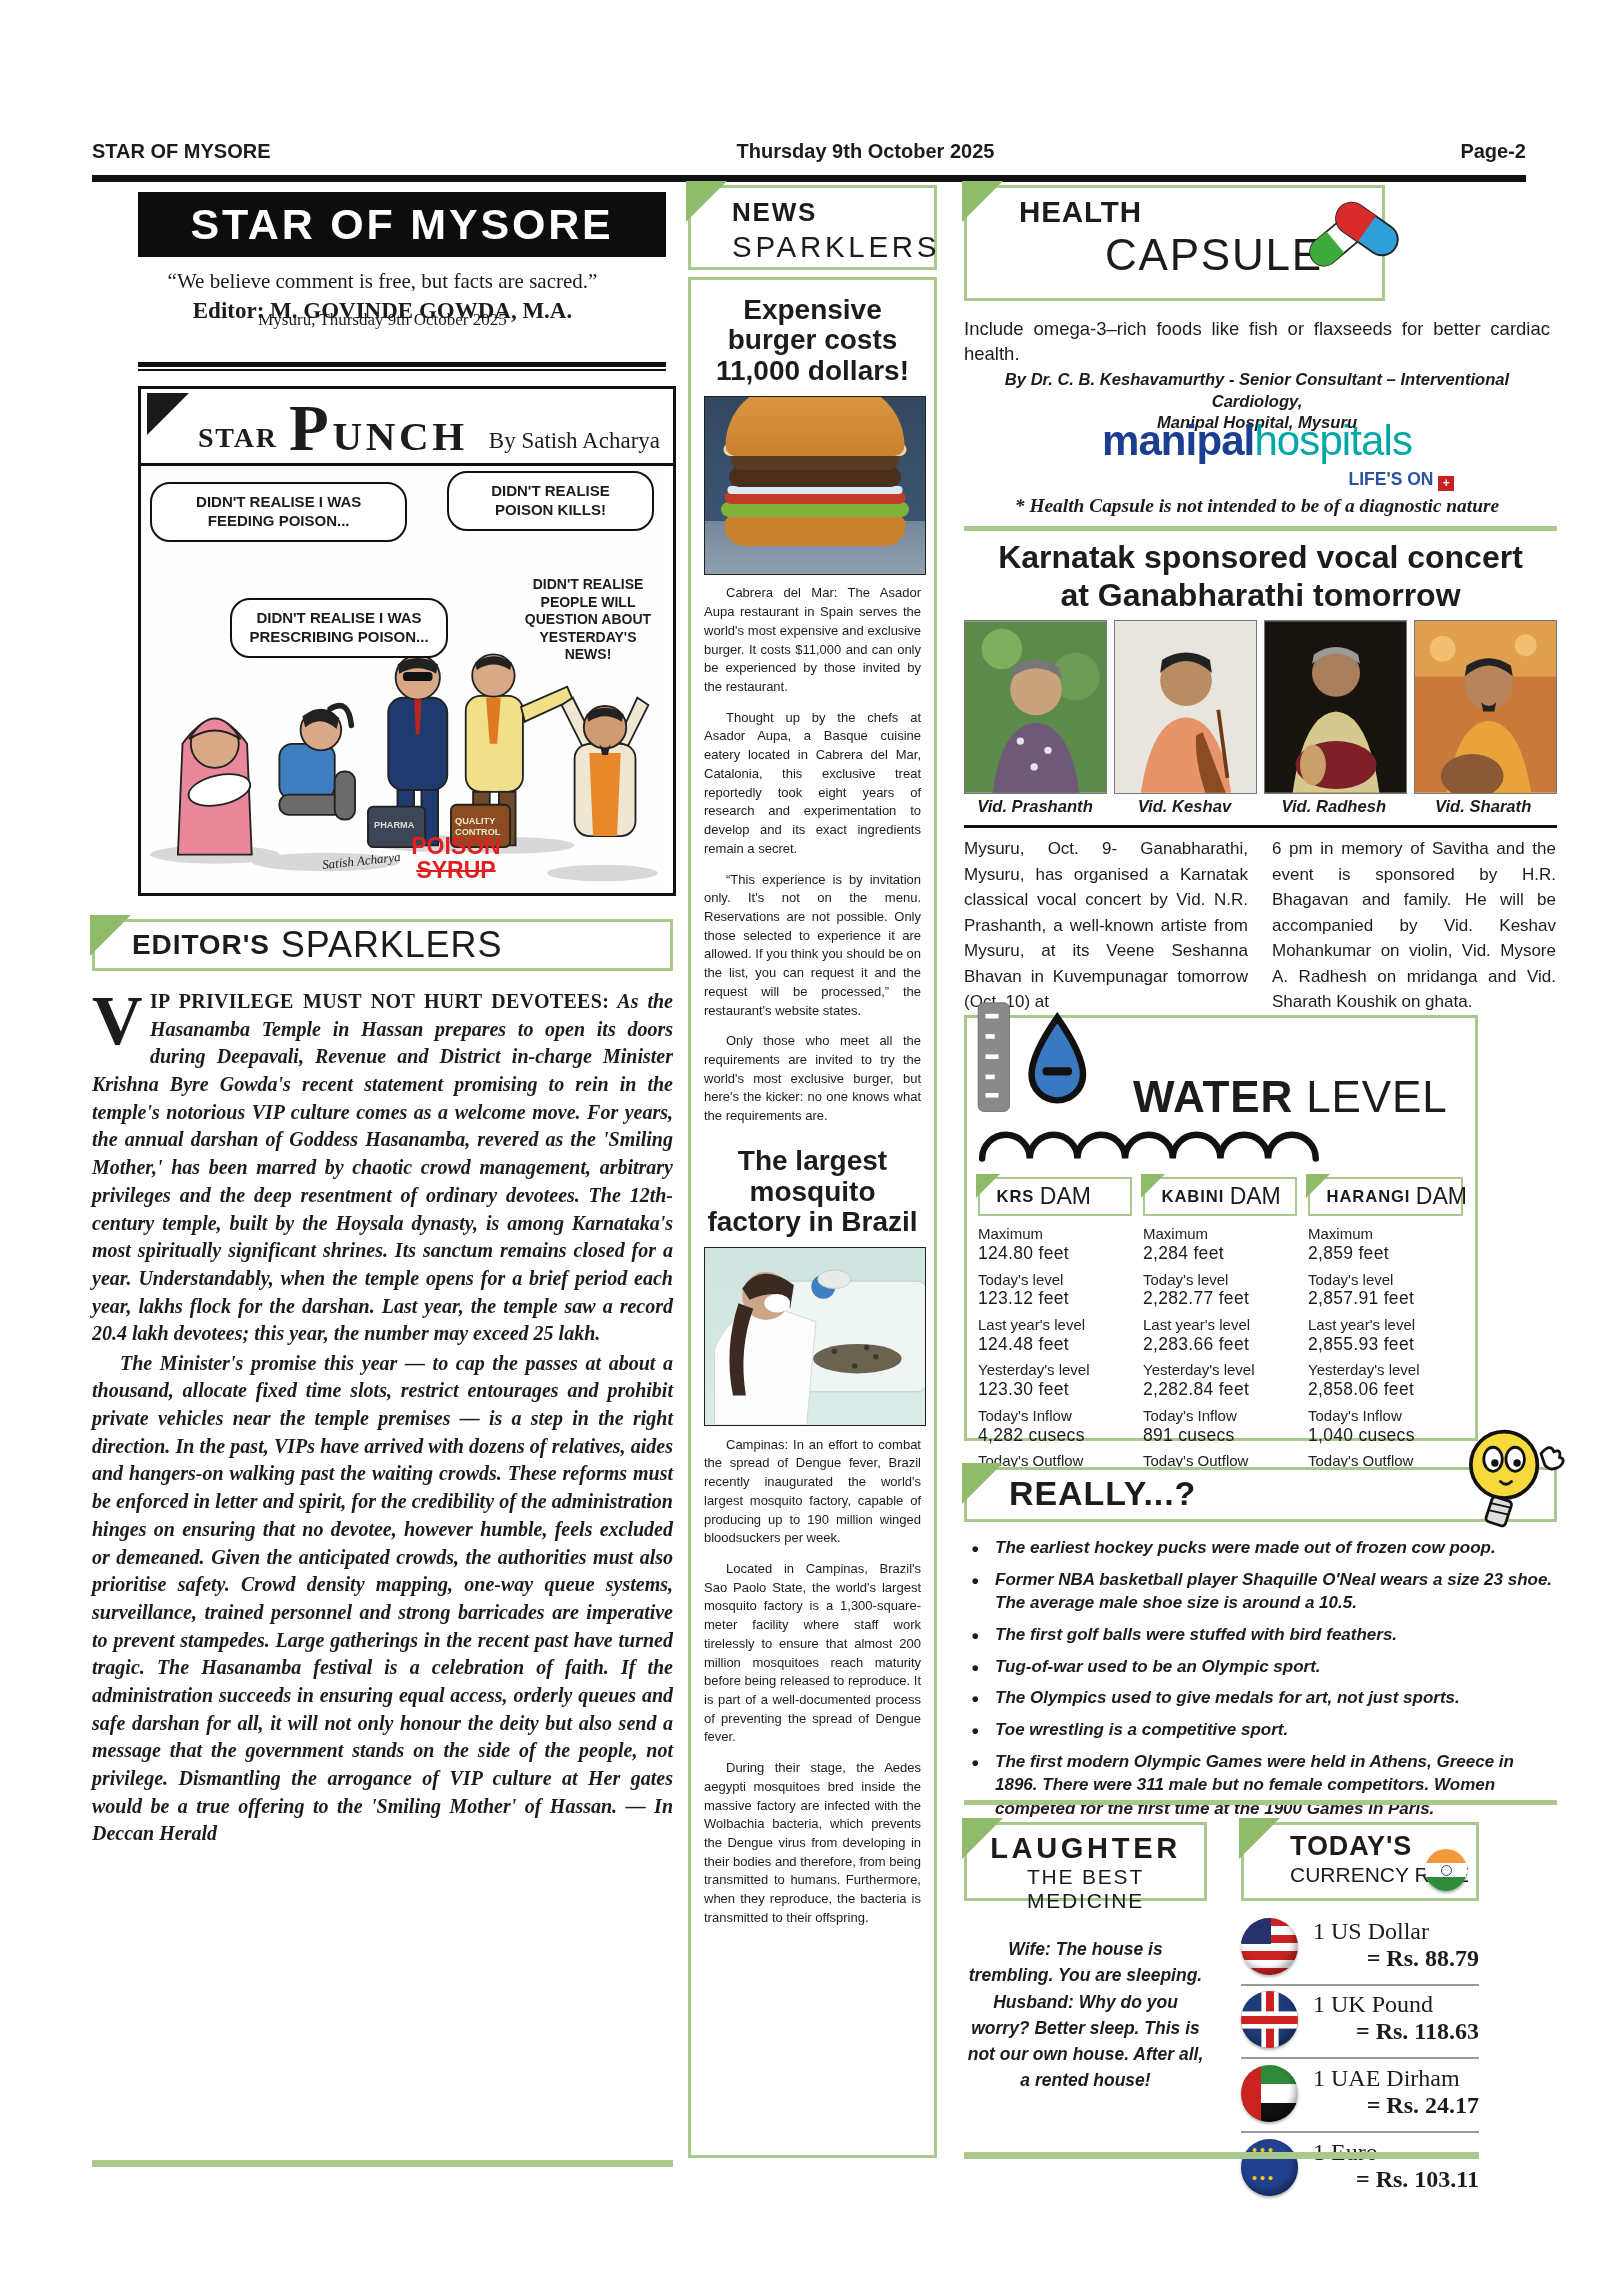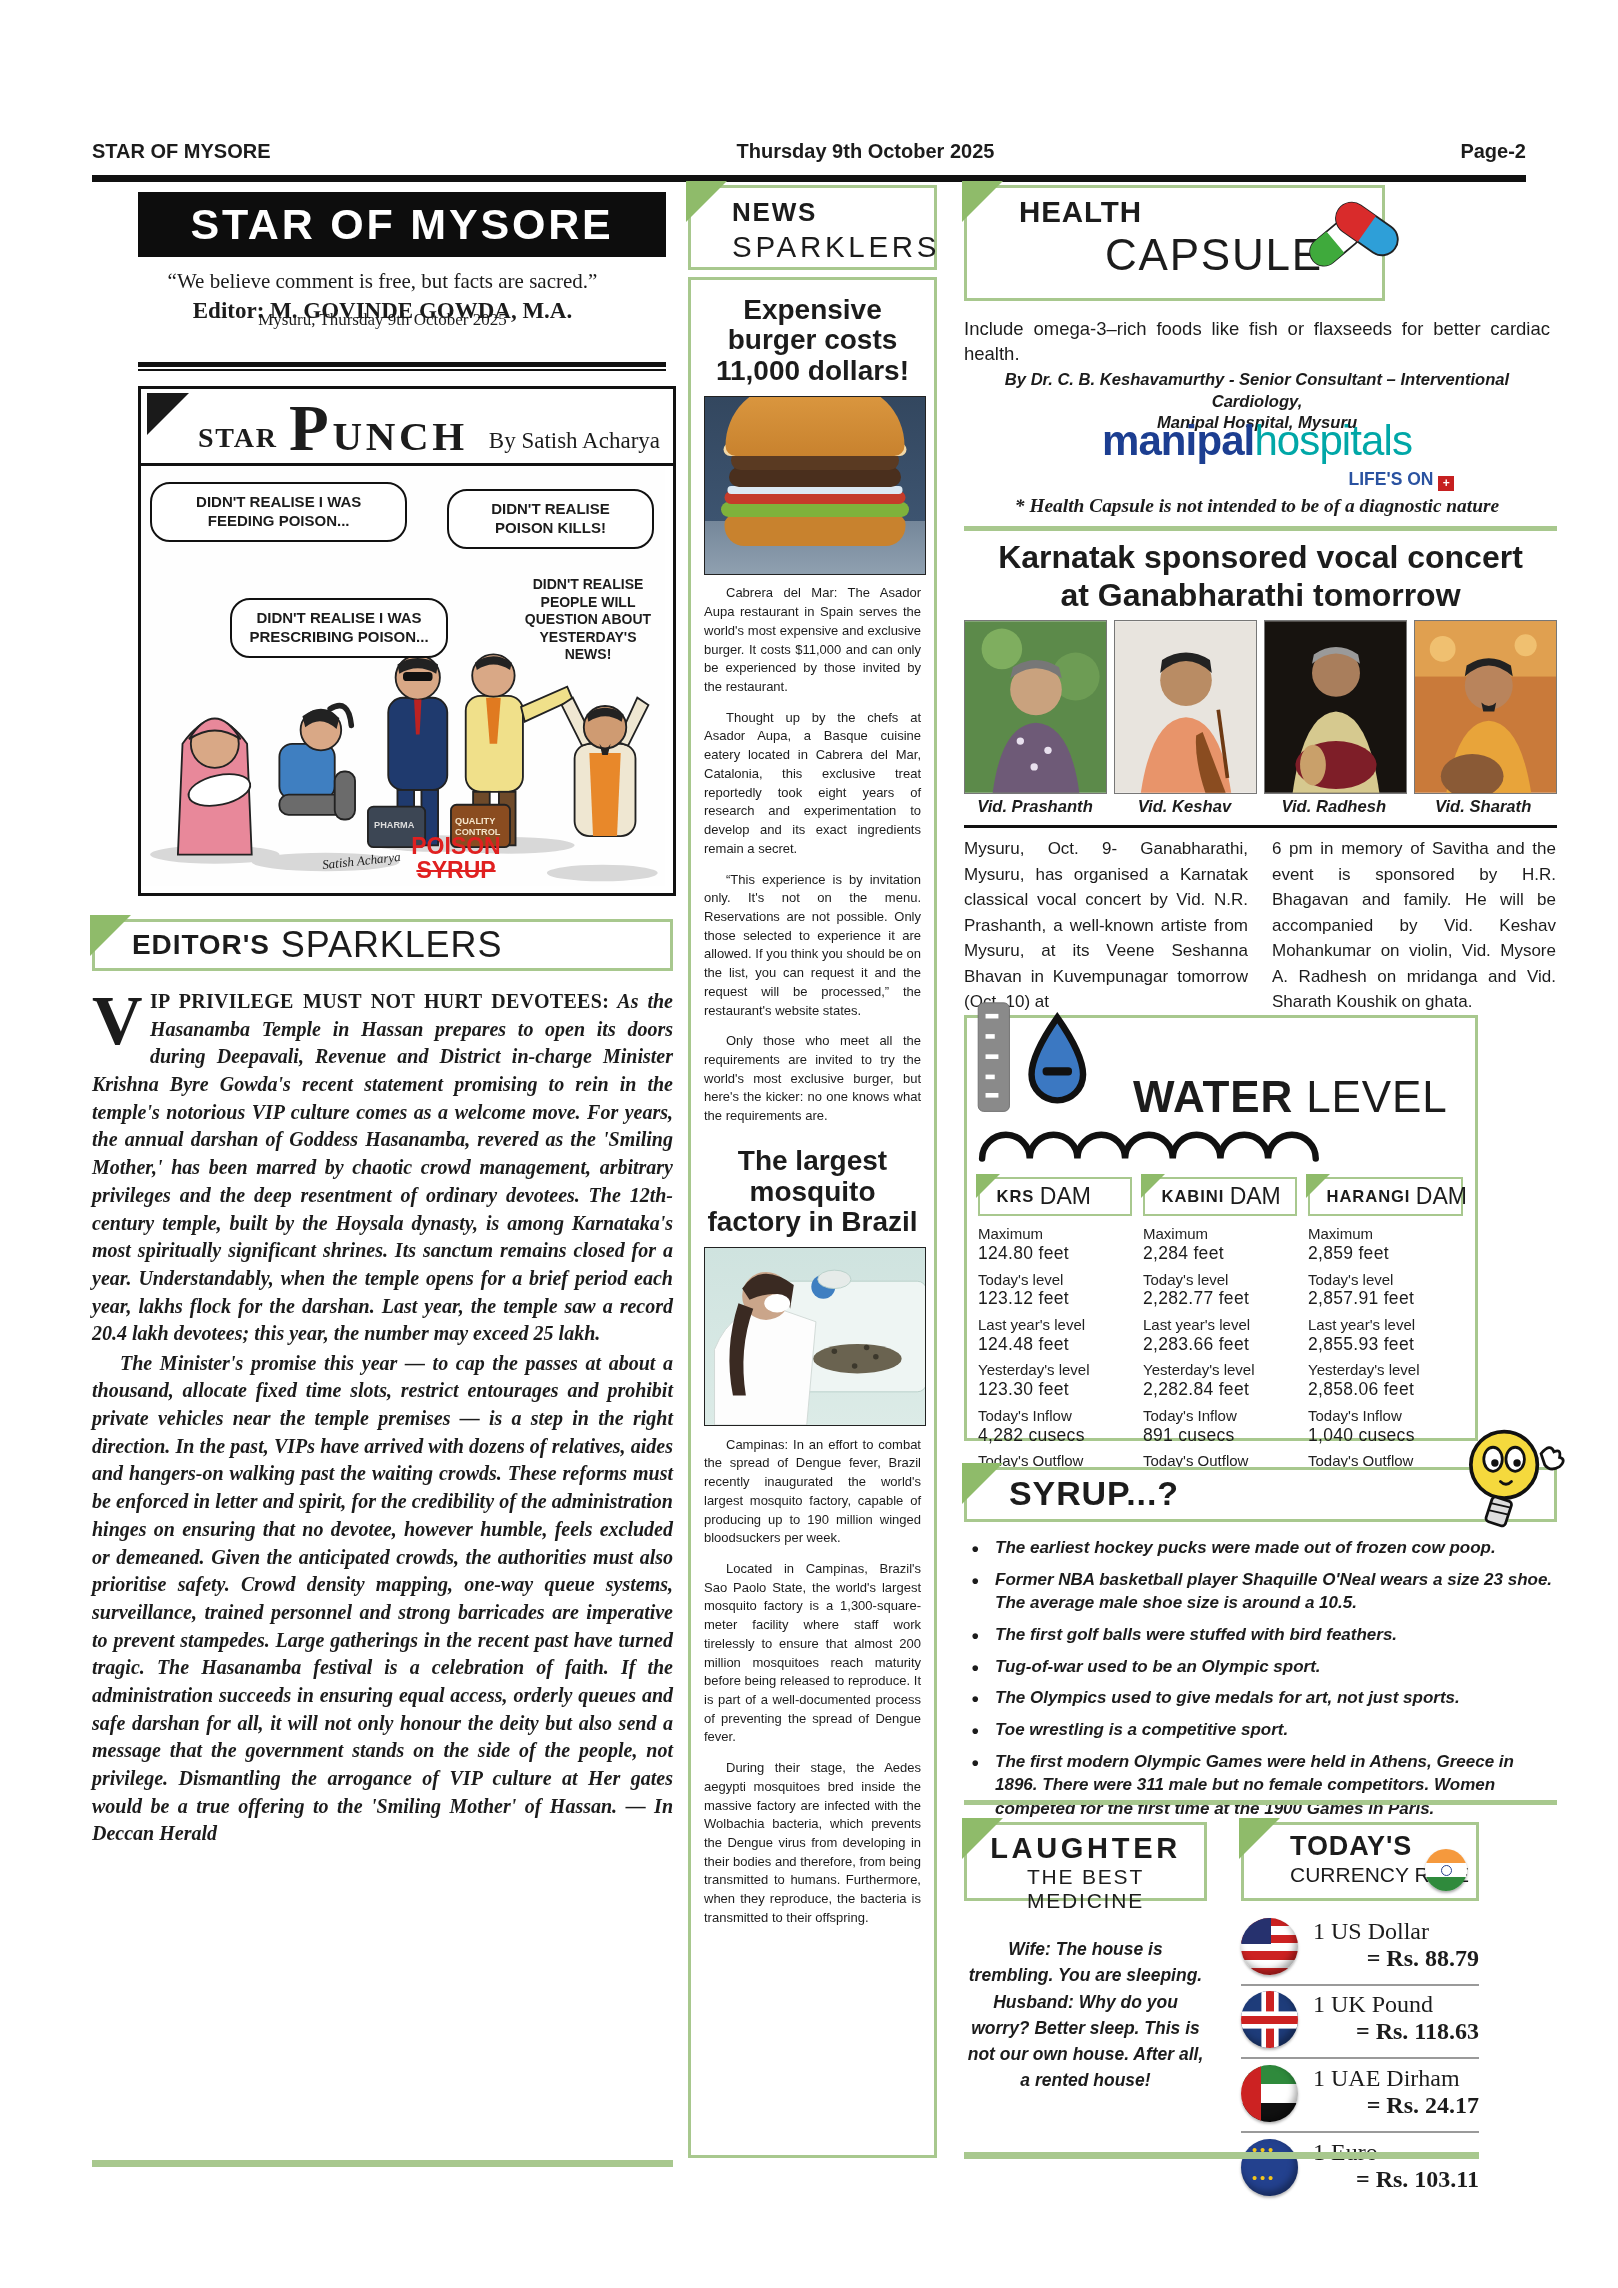--- a/index.html
+++ b/index.html
@@ -246,21 +246,21 @@
         <rect x="470" y="300" width="66" height="100" rx="16" fill="#efe7d2" stroke="#222" stroke-width="2"></rect>
         <path d="M478 302 L456 258 L468 250 L492 298 Z" fill="#efe7d2" stroke="#222" stroke-width="2"></path>
         <path d="M528 302 L550 258 L538 250 L516 298 Z" fill="#efe7d2" stroke="#222" stroke-width="2"></path>
         <path d="M486 310 L520 310 L516 400 L490 400 Z" fill="#e8882a"></path>
         <circle cx="503" cy="282" r="23" fill="#cf9b72" stroke="#222" stroke-width="2"></circle>
         <path d="M483 268 Q503 254 523 268 L521 276 Q503 264 485 276 Z" fill="#222"></path>
         <path d="M497 300 Q503 310 509 300 L506 312 L500 312 Z" fill="#222"></path>
       </svg>
       <div class="bubble" style="left:9.2px;top:14.8px;width:231px;">Didn't realise I was feeding poison...</div>
       <div class="bubble" style="left:89px;top:131px;width:192px;">Didn't realise I was prescribing poison...</div>
-      <div class="bubble" style="left:306px;top:22px;width:181px;">Didn't realise poison kills!</div>
+      <div class="bubble" style="left:306px;top:4px;width:181px;">Didn't realise poison kills!</div>
       <div class="bubble noline" style="left:377px;top:109px;width:140px;font-size:14px;">Didn't realise people will question about yesterday's news!</div>
       <div class="bag-lbl" style="left:233px;top:353px;width:48px;">PHARMA</div>
       <div class="bag-lbl" style="left:314px;top:349px;width:54px;color:#f3e3c9;">QUALITY CONTROL</div>
       <div class="poison-lbl" style="left:264px;top:367px;width:102px;">
         <span>POISON</span><br>
         <span class="strike">SYRUP</span>
       </div>
       <div class="cart-sig" style="left:181px;top:386px;">Satish Acharya</div>
     </div>
   </div>
@@ -488,21 +488,21 @@
         <div class="dl">Today's Inflow</div>
           <div class="dv">1,040 cusecs</div>
         <div class="dl">Today's Outflow</div>
           <div class="dv">1,600 cusecs</div>
       </div>
     </div>
   </div>
 
   <div class="abs gbox reallybox">
     <div class="fold"></div>
-    <span class="t">SYRUP...?</span>
+    <span class="t">REALLY...?</span>
     <svg class="bulb" width="111" height="109" viewBox="0 0 120 118">
       <circle cx="52" cy="42" r="36" fill="#f5d93d" stroke="#111" stroke-width="4"></circle>
       <ellipse cx="40" cy="36" rx="10" ry="13" fill="#fff" stroke="#111" stroke-width="3"></ellipse>
       <ellipse cx="64" cy="36" rx="10" ry="13" fill="#fff" stroke="#111" stroke-width="3"></ellipse>
       <circle cx="42" cy="40" r="4" fill="#111"></circle>
         <circle cx="66" cy="40" r="4" fill="#111"></circle>
       <path d="M48 60 Q54 66 60 60" fill="none" stroke="#111" stroke-width="3" stroke-linecap="round"></path>
       <g transform="rotate(18 44 96)">
           <rect x="34" y="78" width="22" height="28" rx="4" fill="#ddd" stroke="#111" stroke-width="3"></rect>
       <line x1="34" y1="86" x2="56" y2="84" stroke="#111" stroke-width="2"></line>

